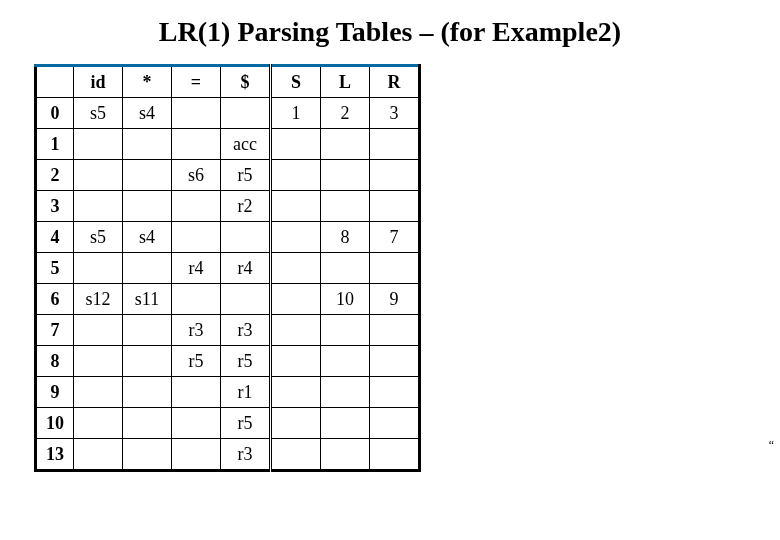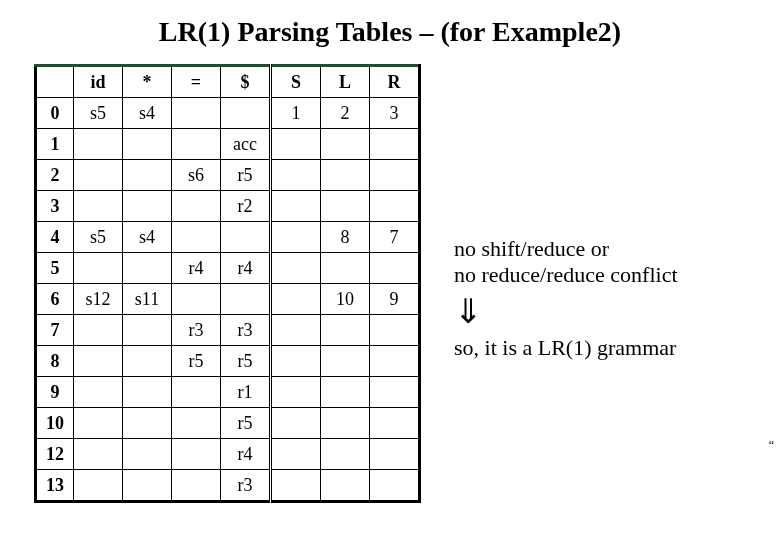--- a/index.html
+++ b/index.html
@@ -40,21 +40,21 @@
     height: 30px;
     text-align: center;
     vertical-align: middle;
     font-size: 18px;
     padding: 0;
   }
   table.parse th {
     font-weight: bold;
   }
   
-  table.parse tr:first-child > * { border-top: 3px solid #14532d; }
+  table.parse tr:first-child > * { border-top: 3px solid #0369a1; }
   table.parse tr:last-child  > * { border-bottom: 3px solid #000; }
   table.parse tr > *:first-child { border-left: 3px solid #000; }
   table.parse tr > *:last-child  { border-right: 3px solid #000; }
   
   table.parse tr > *:nth-child(5) { border-right: 3px double #000; }
   table.parse tr > *:nth-child(6) { border-left: 3px double #000; }
   
   table.parse tr > *:first-child { width: 36px; }
 
   .notes {
@@ -202,44 +202,28 @@
         <th>10</th>
         <td></td>
         <td></td>
         <td></td>
         <td>r5</td>
         <td></td>
         <td></td>
         <td></td>
       </tr>
       <tr>
-        <th>12</th>
-        <td></td>
-        <td></td>
-        <td></td>
-        <td>r4</td>
-        <td></td>
-        <td></td>
-        <td></td>
-      </tr>
-      <tr>
         <th>13</th>
         <td></td>
         <td></td>
         <td></td>
         <td>r3</td>
         <td></td>
         <td></td>
         <td></td>
       </tr>
     </tbody>
       </table>
   </div>
 
-  <div class="notes">
-    <div>no shift/reduce or</div>
-    <div>no reduce/reduce conflict</div>
-    <div class="arrow-down">⇓</div>
-    <div>so, it is a LR(1) grammar</div>
-  </div>
 
   <div class="footer-quote">“</div>
 </div>
 
 </body></html>

